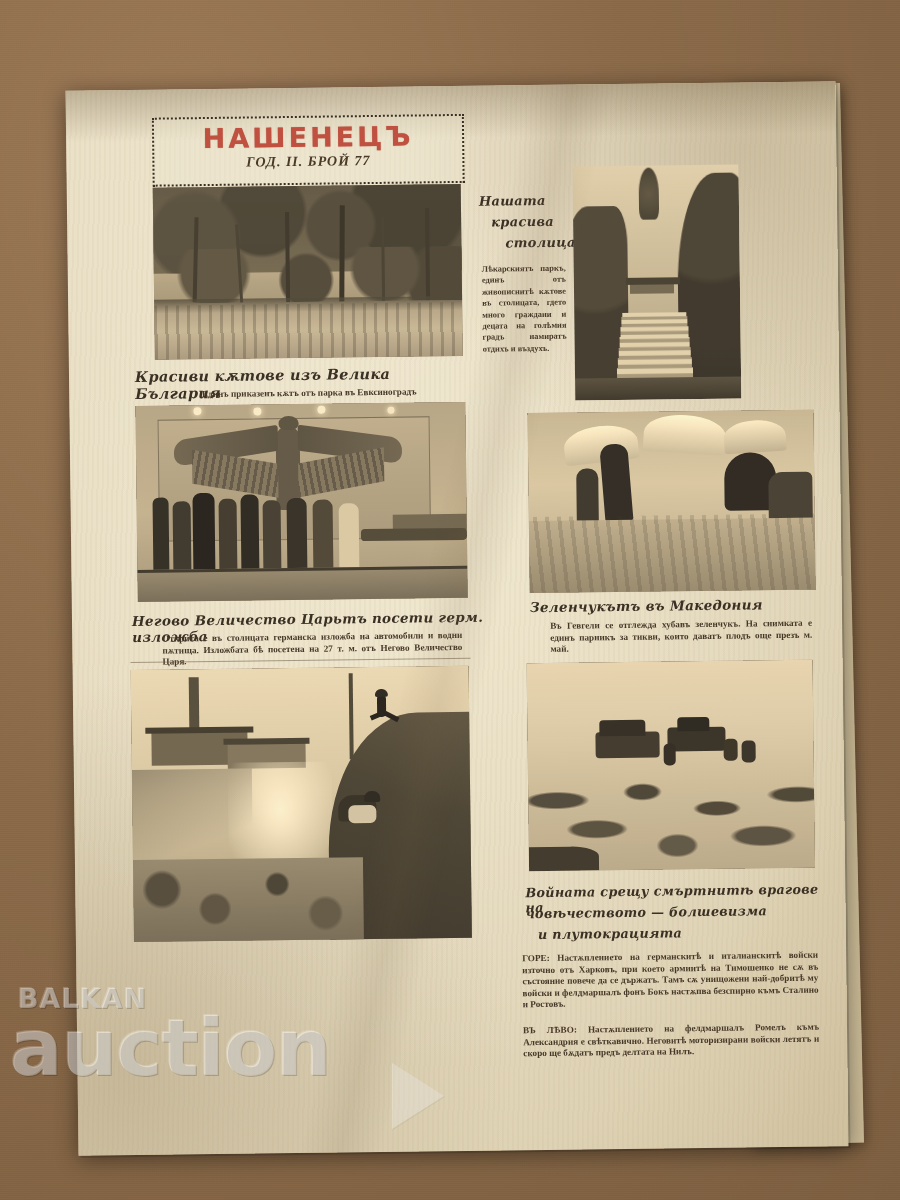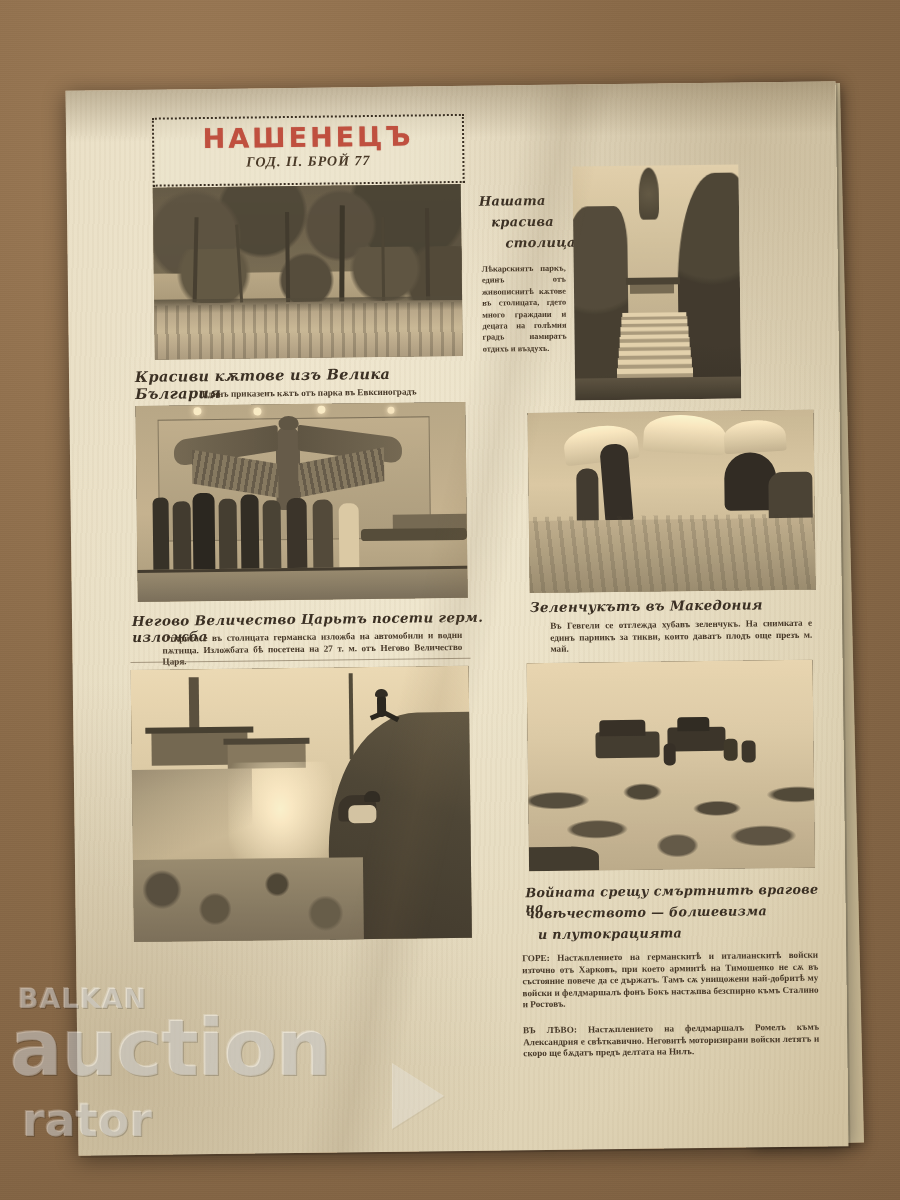--- a/index.html
+++ b/index.html
@@ -328,15 +328,14 @@
     <div class="cap" style="left:428px;top:912px;width:296px;">ВЪ ЛѢВО: Настѫплението на фелдмаршалъ Ромелъ къмъ Александрия е свѣткавично. Неговитѣ моторизирани войски летятъ и скоро ще бѫдатъ предъ делтата на Нилъ.</div>
 
   </div>
 
   <div class="foldline"></div>
 </div>
 
 <div id="wm">
   <div class="t w1">BALKAN</div>
   <div class="t w2">auction</div>
-  <div class="t w3">rator</div>
   <div class="tri"></div>
 </div>
 
 </body></html>

